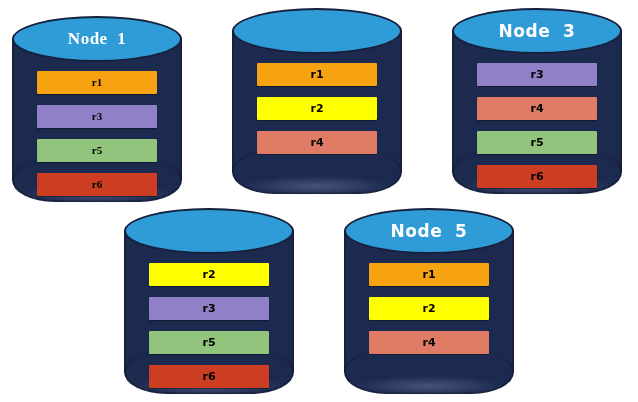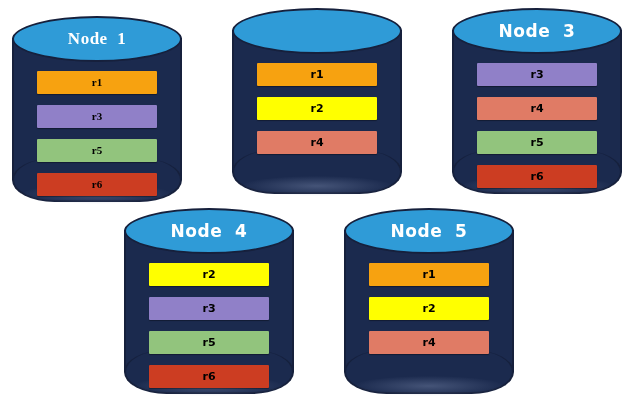--- a/index.html
+++ b/index.html
@@ -152,21 +152,20 @@
         <div class="shard" style="background: rgb(224, 123, 101);">r4</div>
         <div class="shard" style="background: rgb(146, 196, 125);">r5</div>
         <div class="shard" style="background: rgb(204, 61, 34);">r6</div>
       </div>
     </div>
     <div class="node" style="left: 124px; top: 208px;">
       <div class="cyl-body"></div>
       <div class="cyl-bottom"></div>
       <div class="cyl-shadow"></div>
       <div class="cyl-top"></div>
-      <div class="node-label">Node  4</div>
       <div class="shards">
         <div class="shard" style="background: rgb(255, 255, 0);">r2</div>
         <div class="shard" style="background: rgb(144, 128, 200);">r3</div>
         <div class="shard" style="background: rgb(146, 196, 125);">r5</div>
         <div class="shard" style="background: rgb(204, 61, 34);">r6</div>
       </div>
     </div>
     <div class="node" style="left: 344px; top: 208px; text-decoration: underline;">
       <div class="cyl-body"></div>
       <div class="cyl-bottom"></div>

